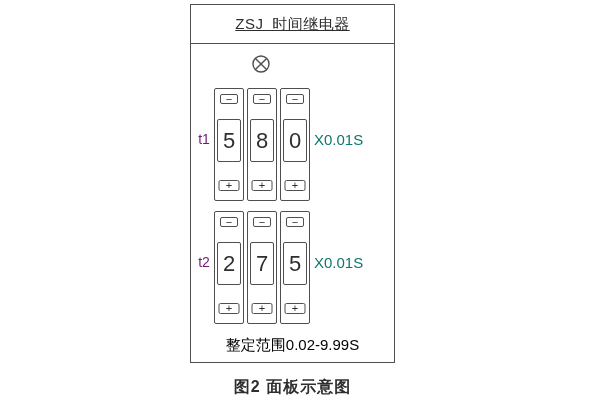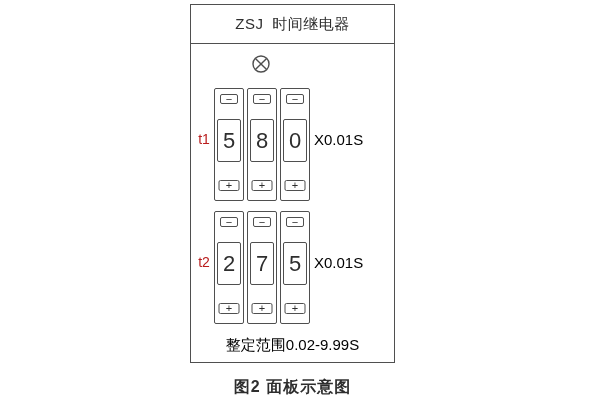--- a/index.html
+++ b/index.html
@@ -14,20 +14,21 @@
     overflow: hidden;
   }
   .panel {
     position: absolute;
     left: 190px;
     top: 4px;
     width: 205px;
     height: 359px;
     border: 1px solid #4f4f4f;
     background: #ffffff;
+    text-decoration: underline;
   }
   .panel-title {
     height: 39px;
     border-bottom: 1px solid #4f4f4f;
     display: flex;
     align-items: center;
     justify-content: center;
     font-size: 15px;
     word-spacing: 4px;
     letter-spacing: 0.5px;
@@ -48,21 +49,21 @@
   }
   .group-t1 { top: 83px; }
   .group-t2 { top: 206px; }
   .group-label {
     position: absolute;
     left: 3px;
     top: 43px;
     width: 20px;
     text-align: center;
     font-size: 14px;
-    color: #b91c1c;
+    color: #701a75;
   }
   .columns {
     position: absolute;
     left: 23px;
     top: 0;
     display: flex;
     gap: 3px;
   }
   .digit-column {
     position: relative;
@@ -106,21 +107,21 @@
     font-size: 22px;
     color: #2e2e2e;
     background: #ffffff;
   }
   .multiplier {
     position: absolute;
     left: 123px;
     top: 43px;
     font-size: 15px;
     white-space: nowrap;
-    color: #000000;
+    color: #0f766e;
   }
   .range-text {
     position: absolute;
     left: 0;
     bottom: 7px;
     width: 100%;
     text-align: center;
     font-size: 15px;
     color: #000000;
   }

